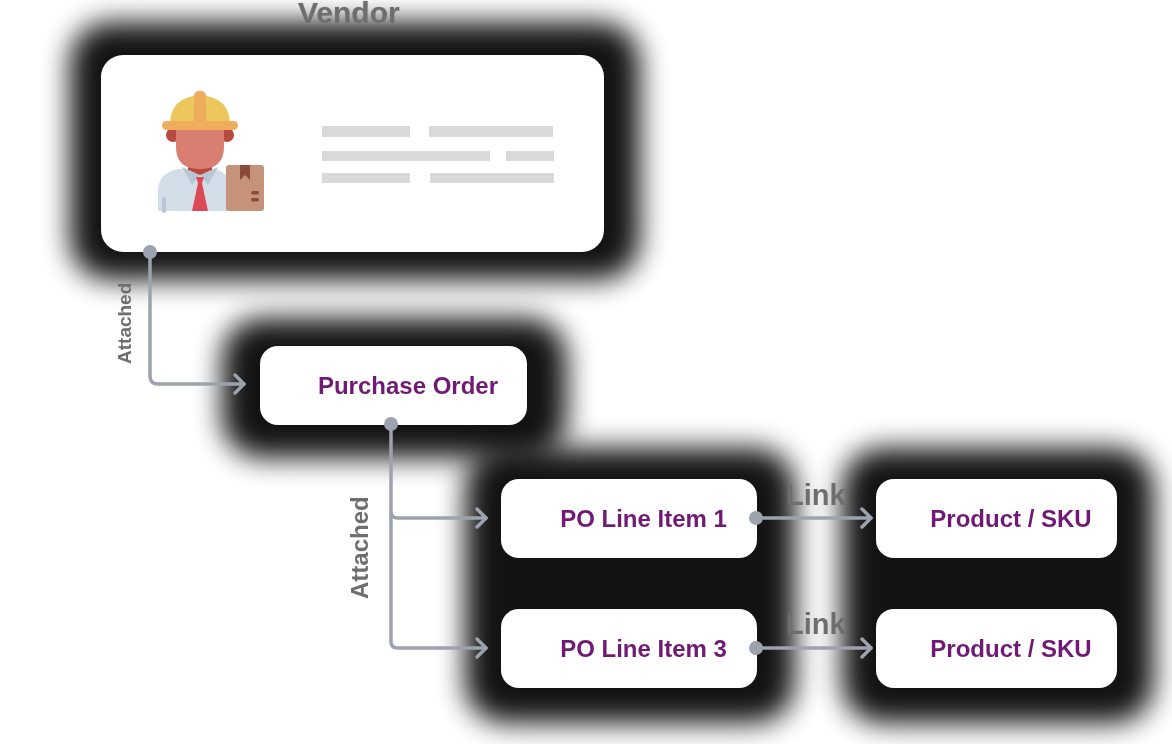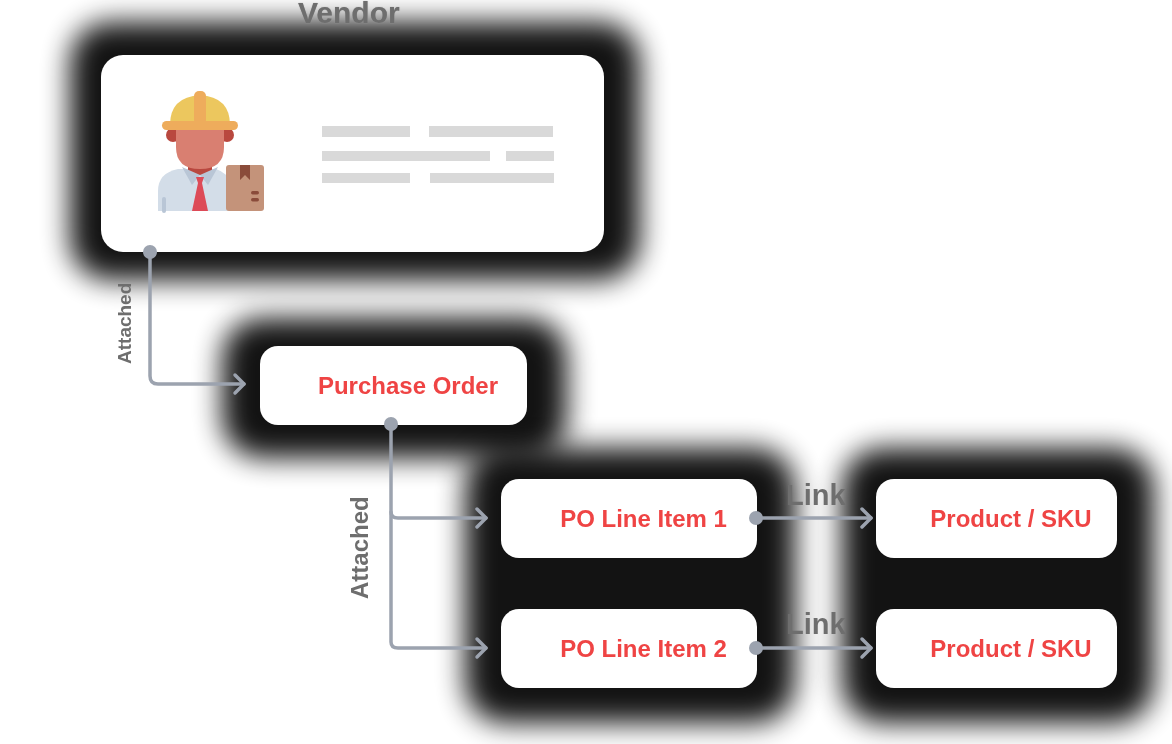--- a/index.html
+++ b/index.html
@@ -13,21 +13,21 @@
     background: #000;
     filter: blur(14px);
     opacity: 0.92;
   }
   .card {
     position: absolute;
     background: #ffffff;
     border-radius: 18px;
     box-sizing: border-box;
     display: flex; align-items: center; justify-content: center;
-    color: #ef4444;
+    color: #701a75;
     font-weight: bold;
     font-size: 24px;
     padding-left: 29px;
   }
   .vendor-card { left: 101px; top: 55px; width: 503px; height: 197px; border-radius: 22px; justify-content: flex-start; }
   .title {
     position: absolute; color: #6e6e6e; font-weight: bold; font-size: 30px;
     text-shadow: 0 0 1px #999;
   }
   .edge-label { position: absolute; color: #6e6e6e; font-weight: bold; font-size: 29px; }
@@ -80,21 +80,21 @@
   <div class="line-bar" style="left:329px;top:118px;width:124px;height:10px;"></div>
 </div>
 
 <div class="card" style="left:260px;top:346px;width:267px;height:79px;">
   <span>Purchase Order</span>
 </div>
 <div class="card" style="left:501px;top:479px;width:256px;height:79px;">
   <span>PO Line Item 1</span>
 </div>
 <div class="card" style="left:501px;top:609px;width:256px;height:79px;">
-  <span>PO Line Item 2</span>
+  <span>PO Line Item 3</span>
 </div>
 <div class="card" style="left:876px;top:479px;width:241px;height:79px;">
   <span>Product / SKU</span>
 </div>
 <div class="card" style="left:876px;top:609px;width:241px;height:79px;">
   <span>Product / SKU</span>
 </div>
 
 <svg class="conn" width="1172" height="744">
   <g stroke="#9ca3af" stroke-width="3.5" fill="none" stroke-linecap="round" stroke-linejoin="round">

